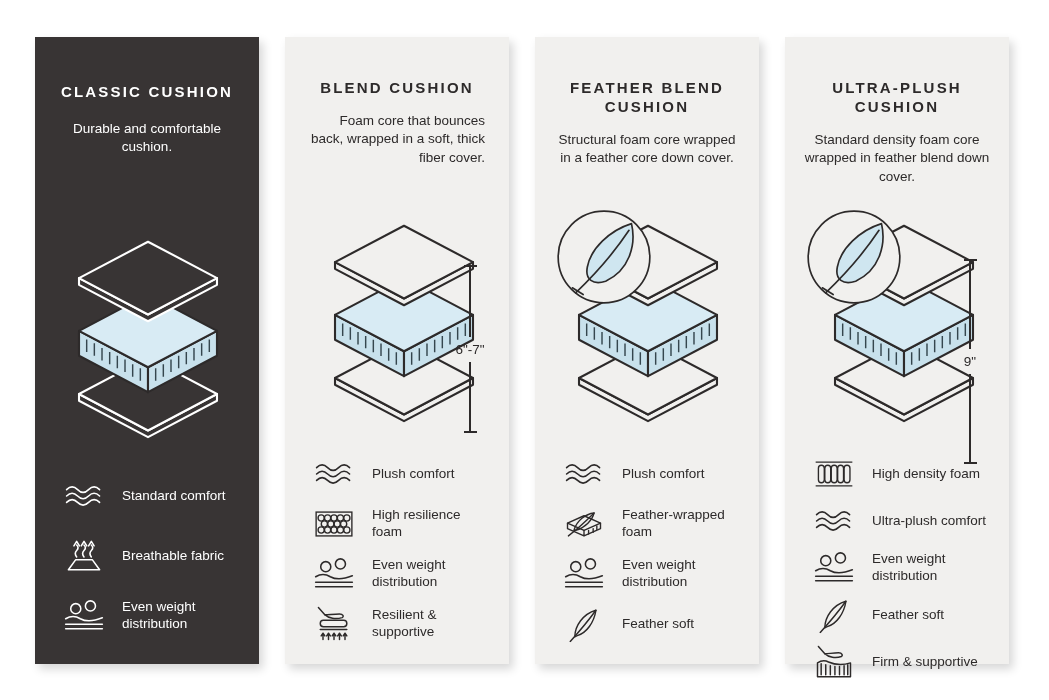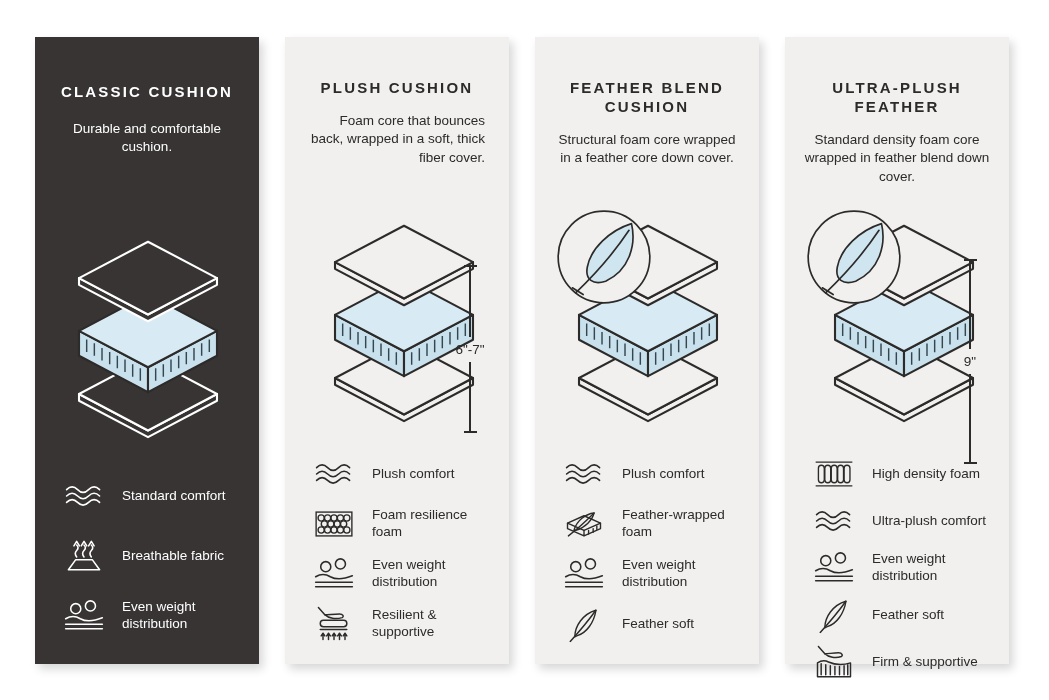--- a/index.html
+++ b/index.html
@@ -227,21 +227,21 @@
               <use href="#sym-even-weight"></use>
             </svg>
           </span>
         <span class="f-label">Even weight distribution</span>
       </li>
     </ul>
   </section>
 
   <section class="card">
     <header class="card-header">
-      <h2 class="title">PLUSH CUSHION</h2>
+      <h2 class="title">BLEND CUSHION</h2>
       <p class="desc">Foam core that bounces back, wrapped in a soft, thick fiber cover.</p>
     </header>
     <div class="diagram">
       <svg class="cushion">
           <use href="#sym-cushion"></use>
         </svg>
       <div class="measure">
         <span class="cap"></span>
         <span class="seg"></span>
         <span class="m-label">6"-7"</span>
@@ -257,21 +257,21 @@
             </svg>
           </span>
         <span class="f-label">Plush comfort</span>
       </li>
       <li class="feature">
         <span class="f-icon">
             <svg viewBox="0 0 48 40">
               <use href="#sym-foam-cells"></use>
             </svg>
           </span>
-        <span class="f-label">Foam resilience foam</span>
+        <span class="f-label">High resilience foam</span>
       </li>
       <li class="feature">
         <span class="f-icon">
             <svg viewBox="0 0 48 40">
               <use href="#sym-even-weight"></use>
             </svg>
           </span>
         <span class="f-label">Even weight distribution</span>
       </li>
       <li class="feature">
@@ -329,21 +329,21 @@
               <use href="#sym-feather"></use>
             </svg>
           </span>
         <span class="f-label">Feather soft</span>
       </li>
     </ul>
   </section>
 
   <section class="card">
     <header class="card-header">
-      <h2 class="title">ULTRA-PLUSH FEATHER</h2>
+      <h2 class="title">ULTRA-PLUSH CUSHION</h2>
       <p class="desc">Standard density foam core wrapped in feather blend down cover.</p>
     </header>
     <div class="diagram">
       <svg class="cushion">
           <use href="#sym-cushion"></use>
         </svg>
       <svg class="badge" viewBox="0 0 120 120">
           <use href="#sym-feather-badge"></use>
         </svg>
       <div class="measure">

